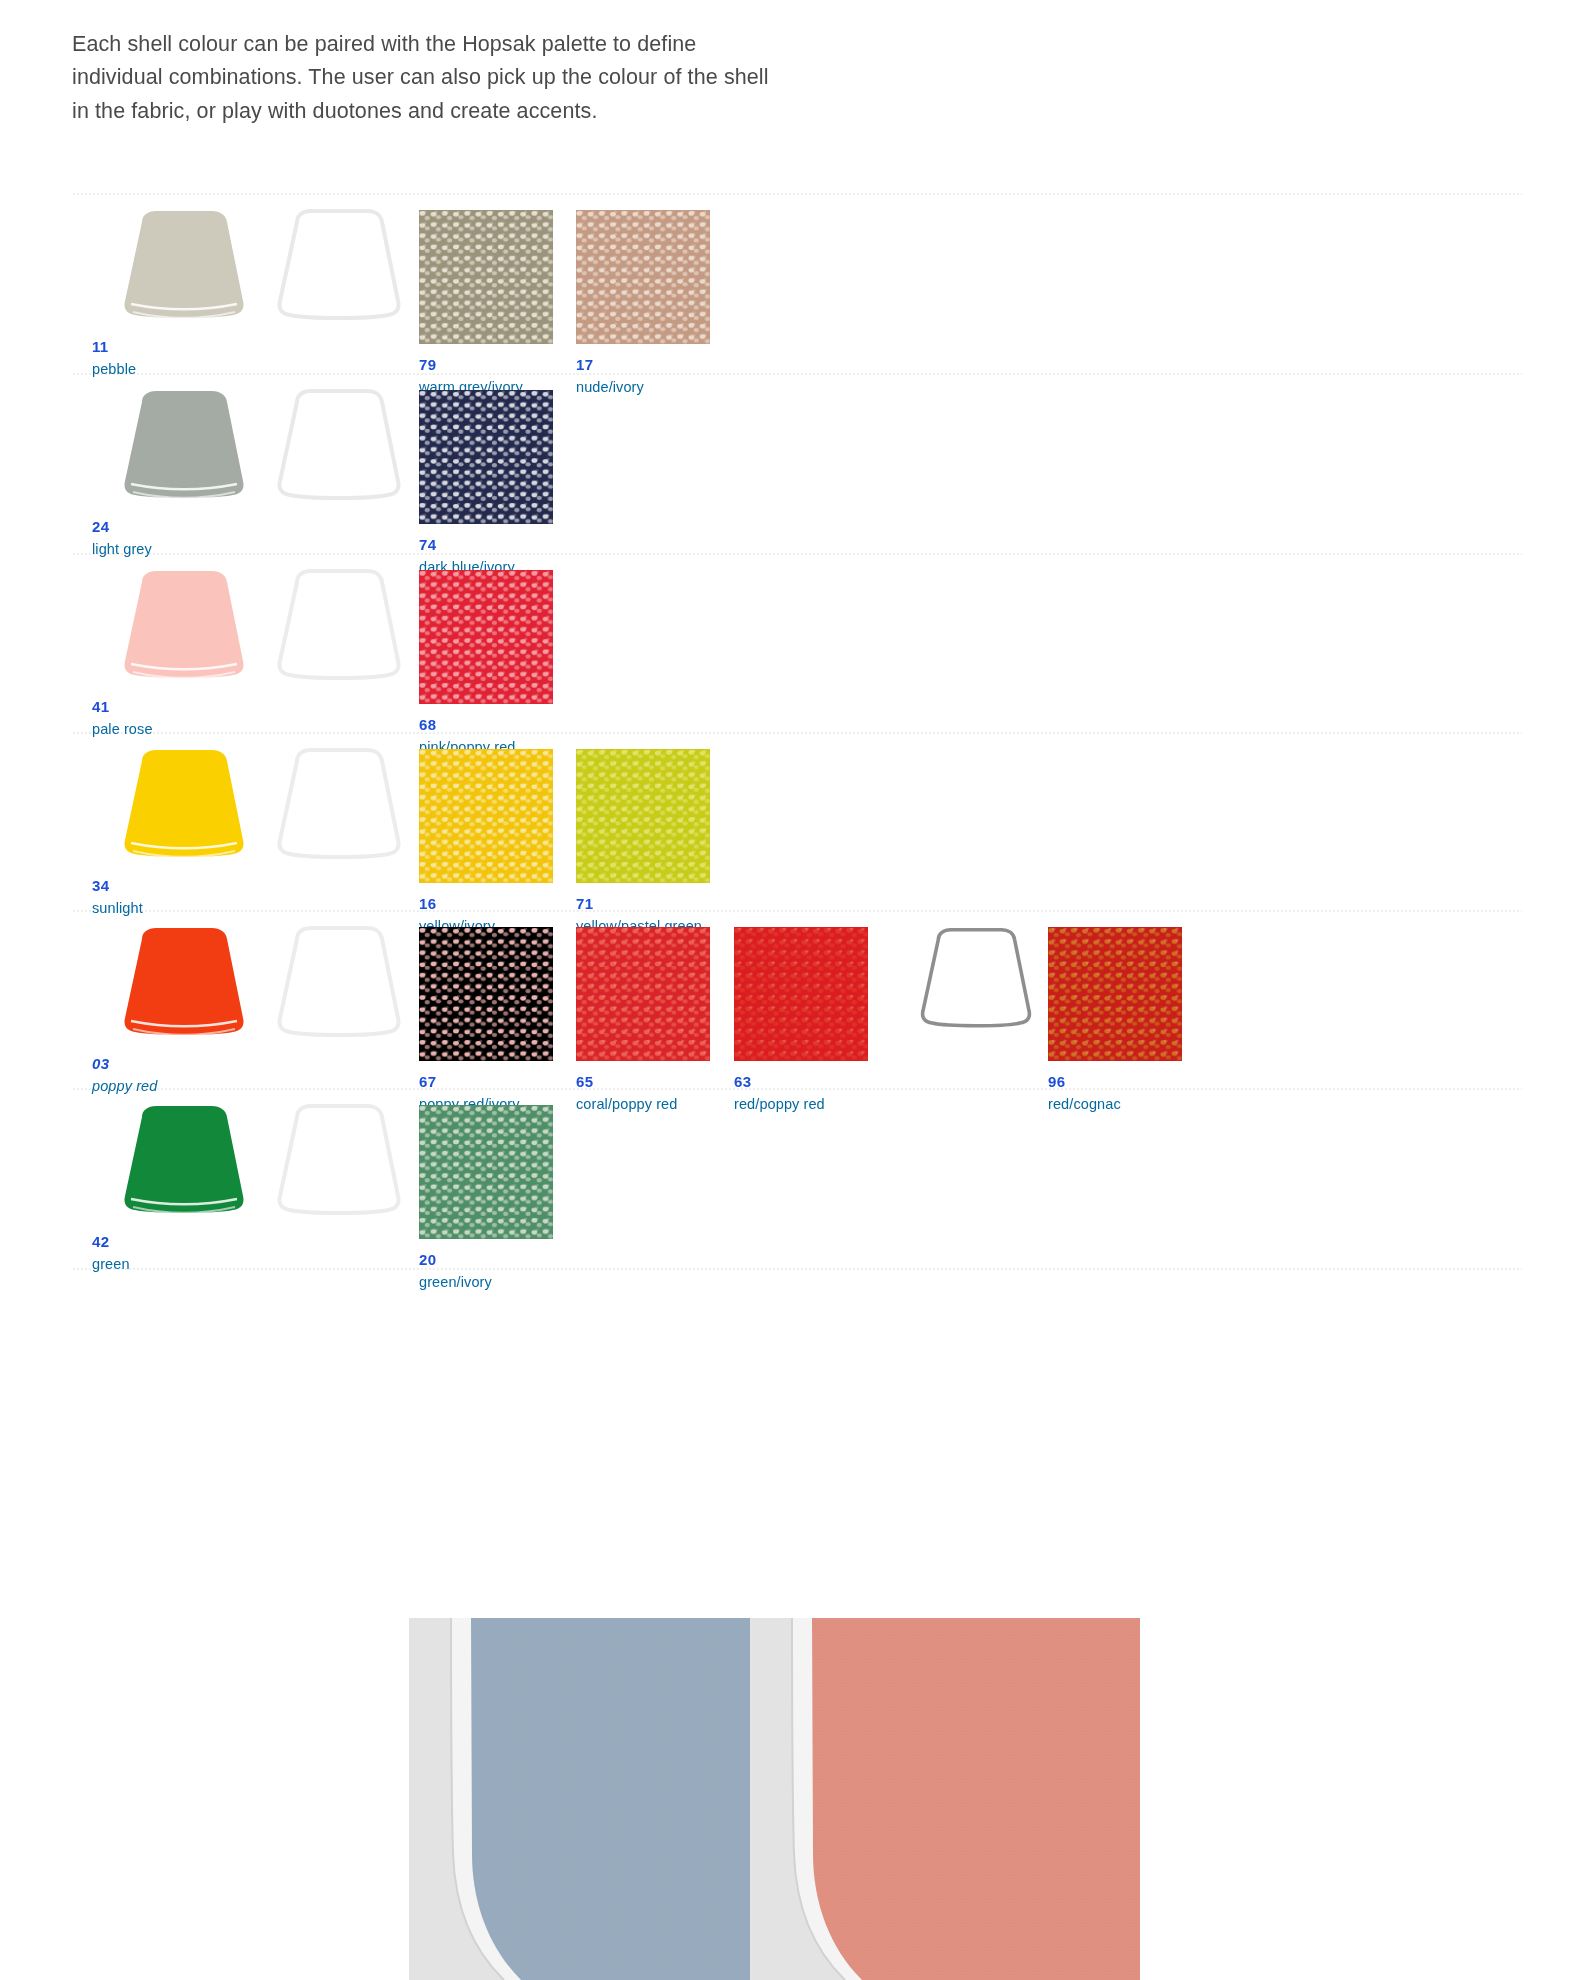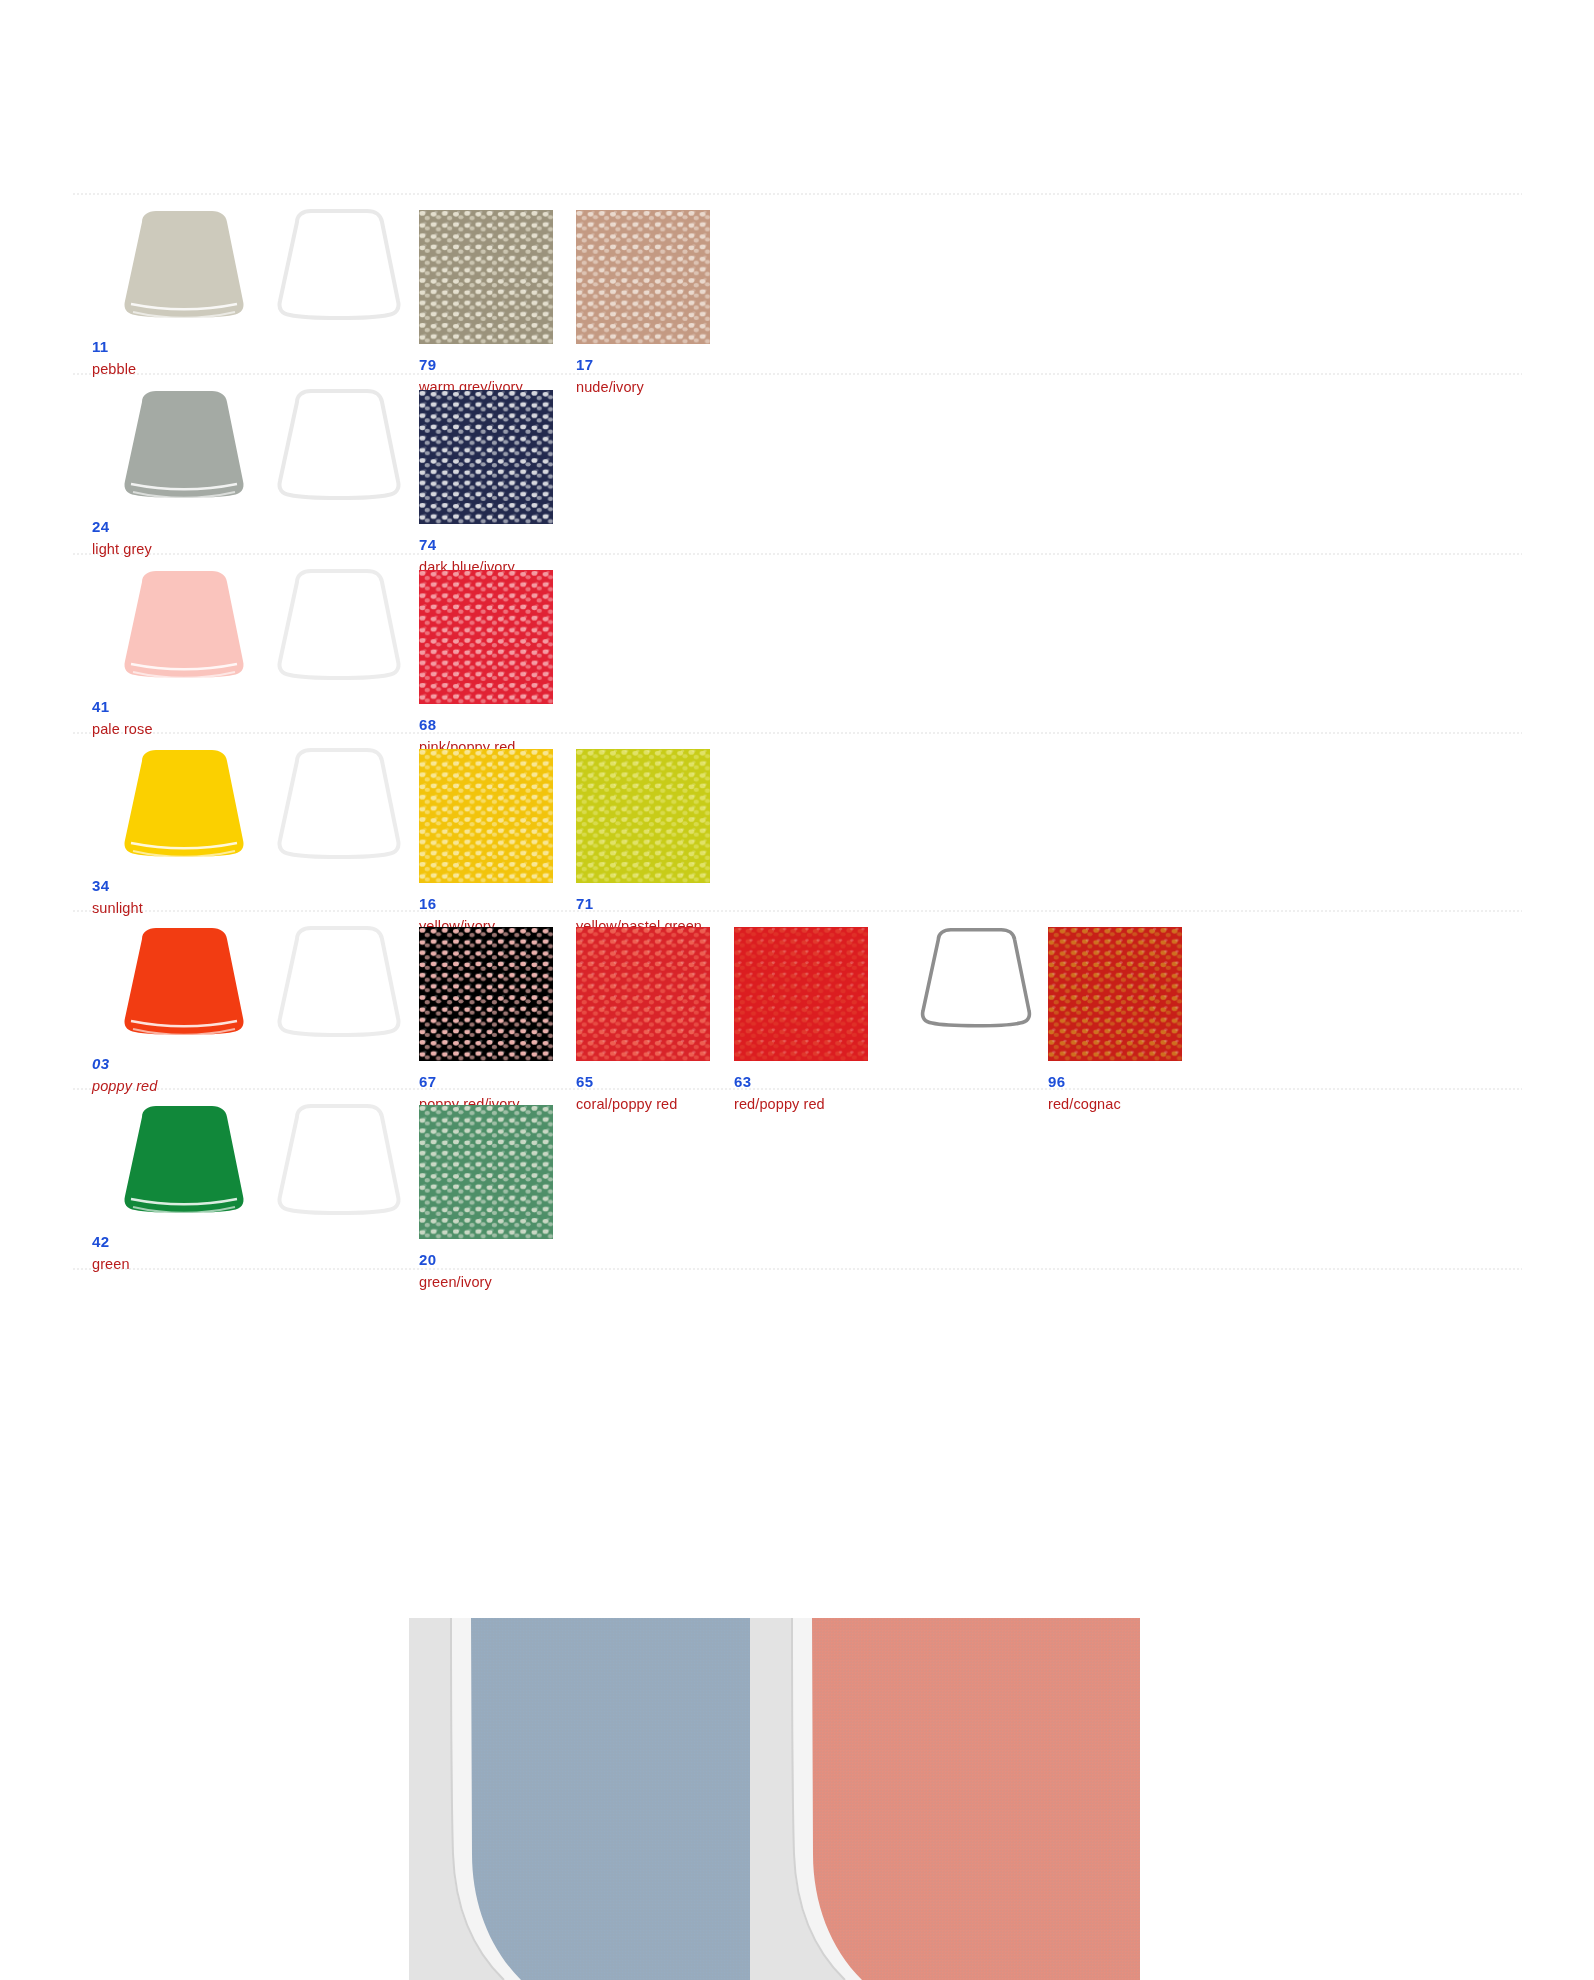--- a/index.html
+++ b/index.html
@@ -37,35 +37,36 @@
   .swatch .tex{
     width:134px;height:134px;display:block;position:relative;
     overflow:hidden;
   }
   .swatch .tex svg{display:block;}
   .lbl-num{
     font-size:15px;font-weight:700;color:#1d4ed8;
     margin-top:13px;letter-spacing:.3px;line-height:1.1;
   }
   .lbl-name{
-    font-size:14.5px;color:#b91c1c;font-weight:300;
+    font-size:14.5px;color:#0369a1;font-weight:300;
     margin-top:6px;line-height:1.1;letter-spacing:.1px;
   }
   .shell-lbl{position:absolute;}
 
   
   .photos{position:absolute;left:0;top:1618px;width:1594px;height:362px;}
   .photo{position:absolute;top:0;width:390px;height:362px;overflow:hidden;}
   .photo svg{display:block;}
 </style>
 </head>
 <body>
 
 <div class="page">
 
+  <p class="intro">Each shell colour can be paired with the Hopsak palette to define individual combinations. The user can also pick up the colour of the shell in the fabric, or play with duotones and create accents.</p>
 
   <div class="rows" id="rows-root">
       <div class="divider" style="top: 193px;"></div>
       <div class="divider" style="top: 373px;"></div>
       <div class="divider" style="top: 553px;"></div>
       <div class="divider" style="top: 732px;"></div>
       <div class="divider" style="top: 910px;"></div>
       <div class="divider" style="top: 1088px;"></div>
       <div class="divider" style="top: 1268px;"></div>
       <div class="row" style="top: 196px; height: 180px;">

